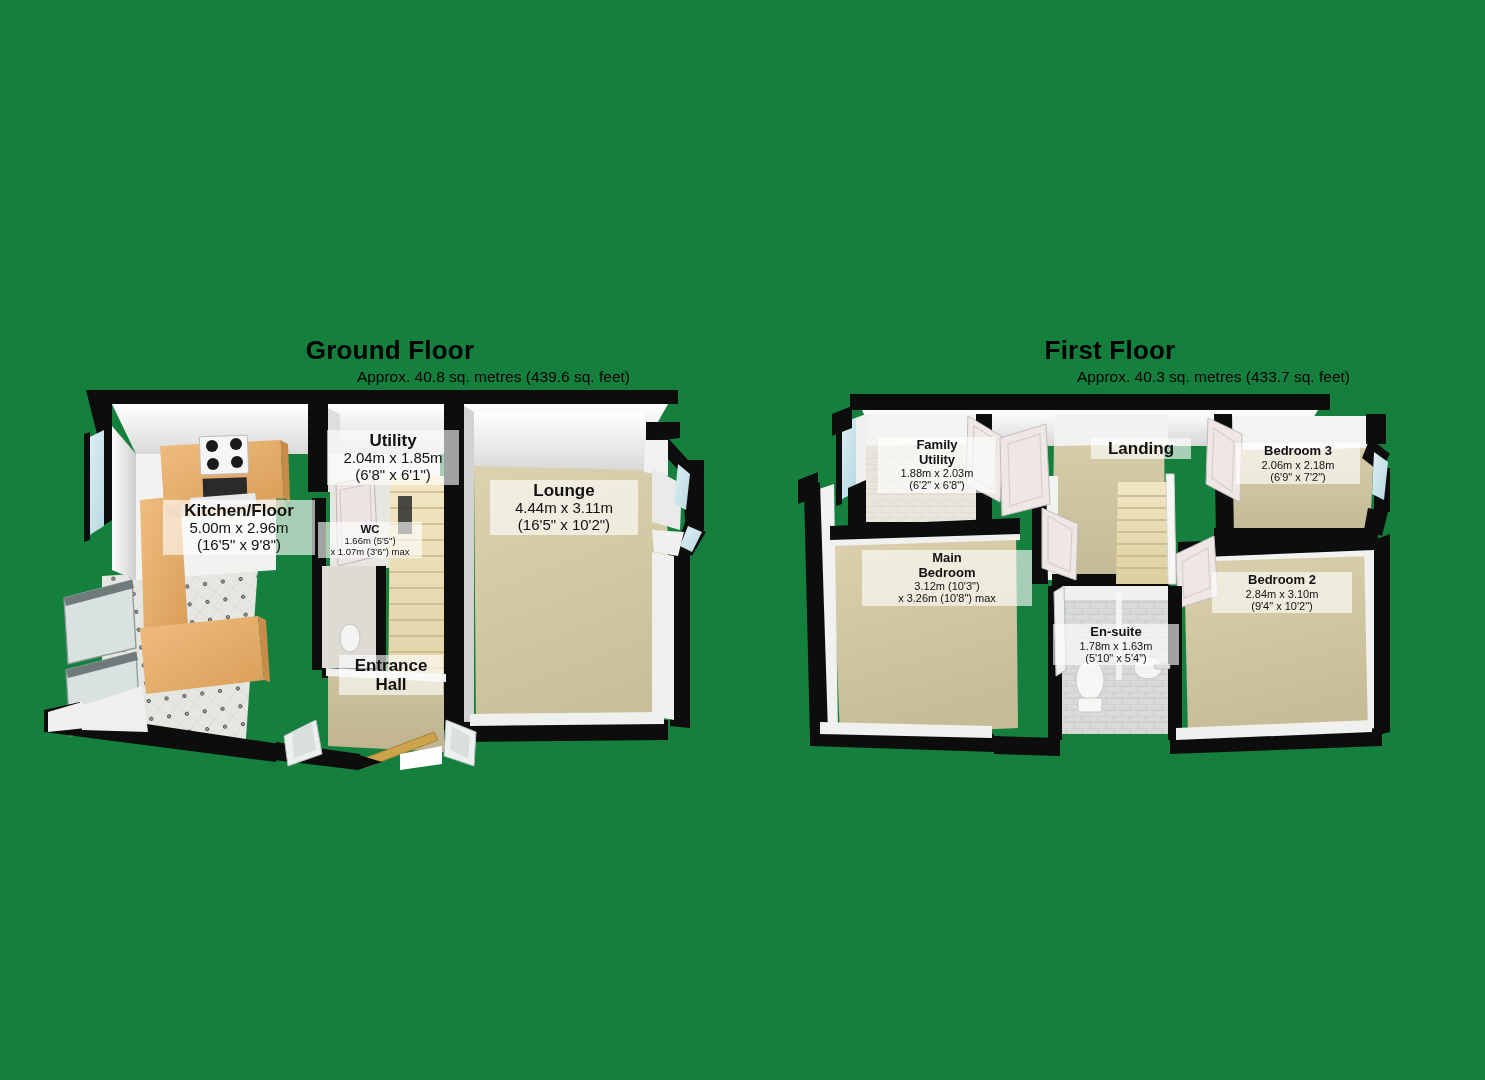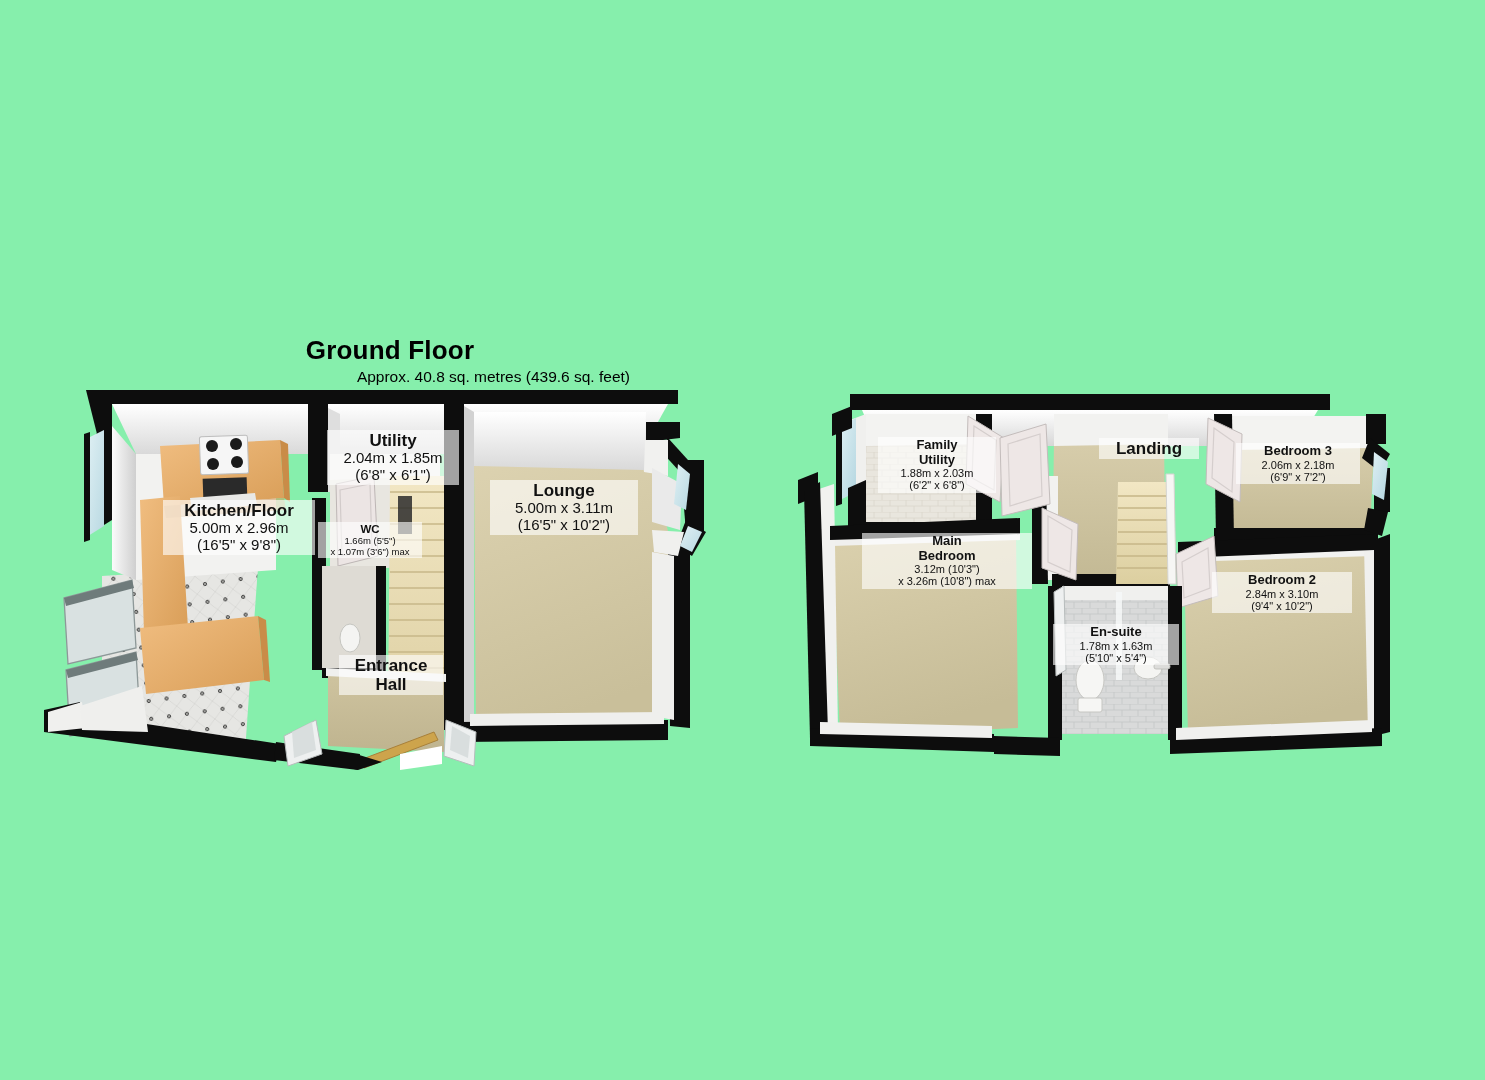--- a/index.html
+++ b/index.html
@@ -8,21 +8,21 @@
     background: #ffffff;
     width: 1485px;
     height: 1080px;
     overflow: hidden;
     font-family: "Liberation Sans", sans-serif;
   }
   #stage {
     position: relative;
     width: 1485px;
     height: 1080px;
-    background: #86efac;
+    background: #15803d;
   }
 
   
   .floor-title-block {
     position: absolute;
     text-align: center;
     color: #000;
   }
   .floor-title {
     font-size: 26px;
@@ -73,20 +73,24 @@
 </head>
 <body>
 
 <div id="stage">
 
   <div class="floor-title-block" style="left:150px; top:336px; width:480px;">
     <div class="floor-title">Ground Floor</div>
     <div class="floor-sub">Approx. 40.8 sq. metres (439.6 sq. feet)</div>
   </div>
 
+  <div class="floor-title-block" style="left:870px; top:336px; width:480px;">
+    <div class="floor-title">First Floor</div>
+    <div class="floor-sub">Approx. 40.3 sq. metres (433.7 sq. feet)</div>
+  </div>
 
   <div class="plan" style="left:40px; top:380px; width:680px; height:390px;">
     <svg width="680" height="390" viewBox="0 0 680 390" xmlns="http://www.w3.org/2000/svg">
       <defs>
         <pattern id="tileDots" width="18" height="18" patternUnits="userSpaceOnUse" patternTransform="rotate(-8)">
           <rect width="18" height="18" fill="#e6e6e3"></rect>
           <circle cx="9" cy="9" r="2.0" fill="#2b2b2b"></circle>
           <path d="M0 0 L18 18 M18 0 L0 18" stroke="#d4d4d0" stroke-width="0.7"></path>
         </pattern>
         <linearGradient id="wallFaceG" x1="0" y1="0" x2="0" y2="1">
@@ -286,21 +290,21 @@
   </div>
 
   <div class="room-label rl-xs" style="left:318px; top:522px; width:96px;">
     <span class="rl-name">WC</span>
     <span class="rl-dim">1.66m (5'5")</span>
     <span class="rl-dim">x 1.07m (3'6") max</span>
   </div>
 
   <div class="room-label rl-md" style="left:490px; top:480px; width:140px;">
     <span class="rl-name">Lounge</span>
-    <span class="rl-dim">5.00m x 3.11m</span>
+    <span class="rl-dim">4.44m x 3.11m</span>
     <span class="rl-dim">(16'5" x 10'2")</span>
   </div>
 
   <div class="room-label rl-md" style="left:339px; top:655px; width:96px;">
     <span class="rl-name">Entrance</span>
     <span class="rl-name">Hall</span>
   </div>
 
   <div class="plan" style="left:770px; top:380px; width:620px; height:380px;">
     <svg width="620" height="380" viewBox="0 0 620 380" xmlns="http://www.w3.org/2000/svg">
@@ -472,31 +476,31 @@
     </svg>
   </div>
 
   <div class="room-label rl-sm" style="left:878px; top:437px; width:110px;">
     <span class="rl-name">Family</span>
     <span class="rl-name">Utility</span>
     <span class="rl-dim">1.88m x 2.03m</span>
     <span class="rl-dim">(6'2" x 6'8")</span>
   </div>
 
-  <div class="room-label rl-md" style="left:1091px; top:438px; width:92px;margin-left:8px;">
+  <div class="room-label rl-md" style="left:1091px; top:438px; width:92px;">
     <span class="rl-name">Landing</span>
   </div>
 
   <div class="room-label rl-sm" style="left:1236px; top:443px; width:116px;">
     <span class="rl-name">Bedroom 3</span>
     <span class="rl-dim">2.06m x 2.18m</span>
     <span class="rl-dim">(6'9" x 7'2")</span>
   </div>
 
-  <div class="room-label rl-sm" style="left:862px; top:533px; width:162px;">
+  <div class="room-label rl-sm" style="left:862px; top:550px; width:162px;">
     <span class="rl-name">Main</span>
     <span class="rl-name">Bedroom</span>
     <span class="rl-dim">3.12m (10'3")</span>
     <span class="rl-dim">x 3.26m (10'8") max</span>
   </div>
 
   <div class="room-label rl-sm" style="left:1053px; top:624px; width:118px;">
     <span class="rl-name">En-suite</span>
     <span class="rl-dim">1.78m x 1.63m</span>
     <span class="rl-dim">(5'10" x 5'4")</span>

